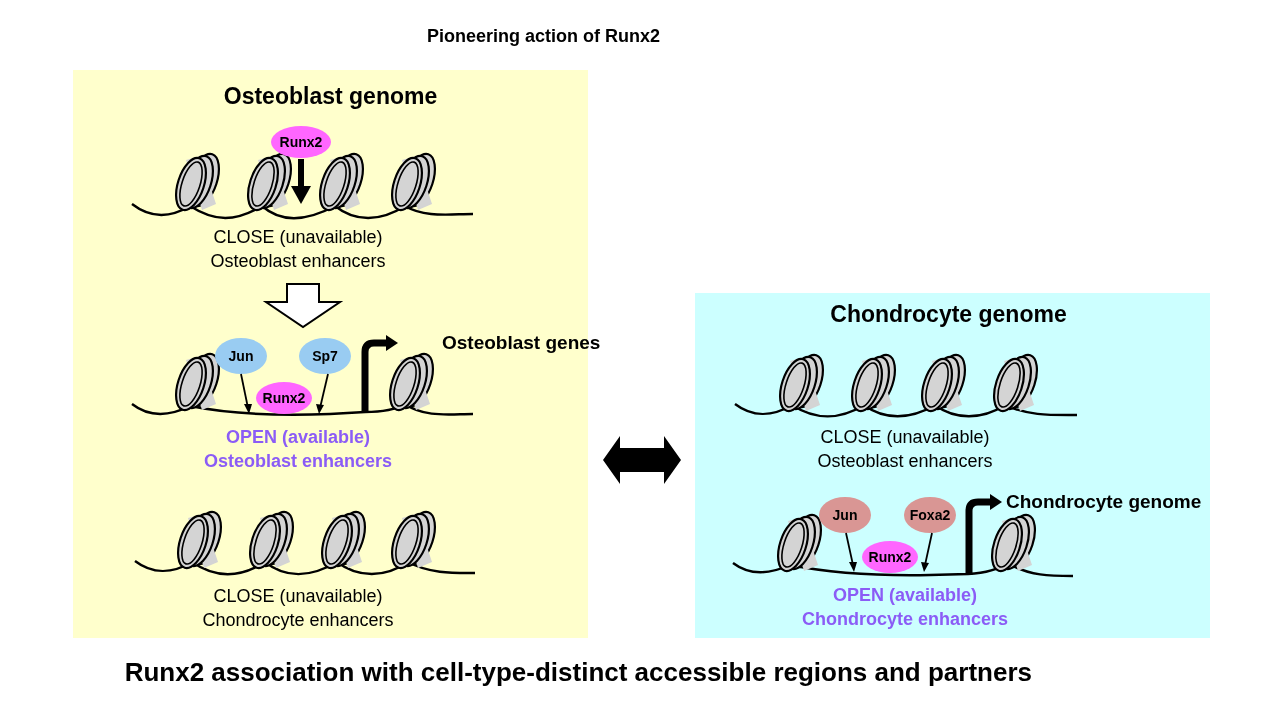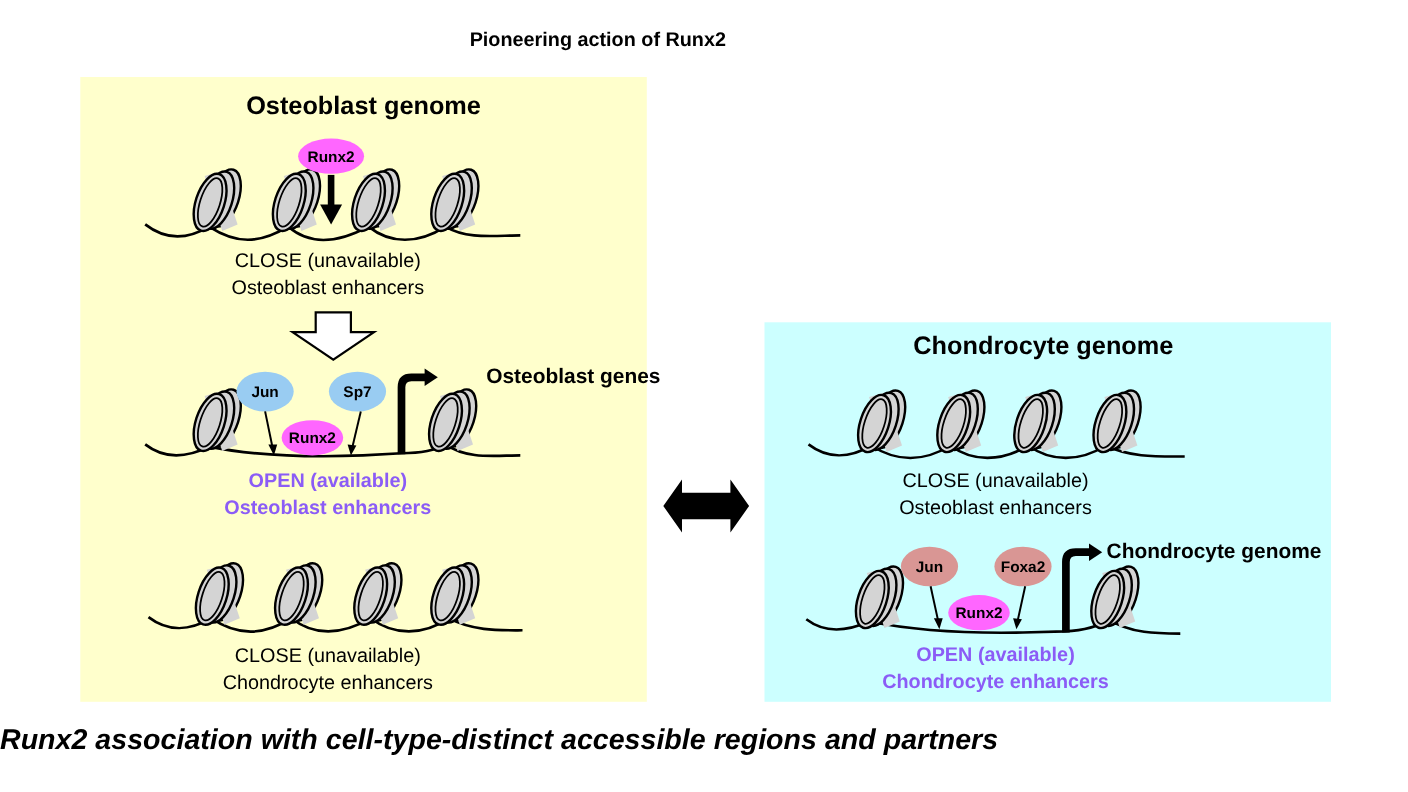--- a/index.html
+++ b/index.html
@@ -6,21 +6,21 @@
   body { width: 1280px; height: 720px; position: relative; overflow: hidden;
          font-family: "Liberation Sans", sans-serif; color: #000; }
   .abs { position: absolute; }
   .title { left: 0; width: 660px; top: 26px; text-align: right; font-weight: bold; font-size: 18px; }
   .panel-yellow { left: 73px; top: 70px; width: 515px; height: 568px; background: #ffffcc; }
   .panel-cyan { left: 695px; top: 293px; width: 515px; height: 345px; background: #ccffff; }
   .panel-title { font-weight: bold; font-size: 23px; text-align: center; }
   .lbl { font-size: 18px; text-align: center; line-height: 24px; }
   .lbl-red { font-size: 18px; text-align: center; line-height: 24px; color: #8b5cf6; font-weight: bold; }
   .genes { font-weight: bold; font-size: 19px; white-space: nowrap; }
-  .caption { left: 0; width: 1032px; top: 657px; text-align: left; font-weight: bold; font-size: 26px; font-style: italic; }
+  .caption { left: 0; width: 1032px; top: 657px; text-align: right; font-weight: bold; font-size: 26px; }
   svg.layer { position: absolute; left: 0; top: 0; }
   .tf-text { font-family: "Liberation Sans", sans-serif; font-weight: bold; font-size: 14px; }
 </style>
 </head>
 <body>
 
 <div class="abs panel-yellow"></div>
 <div class="abs panel-cyan"></div>
 
 <div class="abs title">Pioneering action of Runx2</div>

